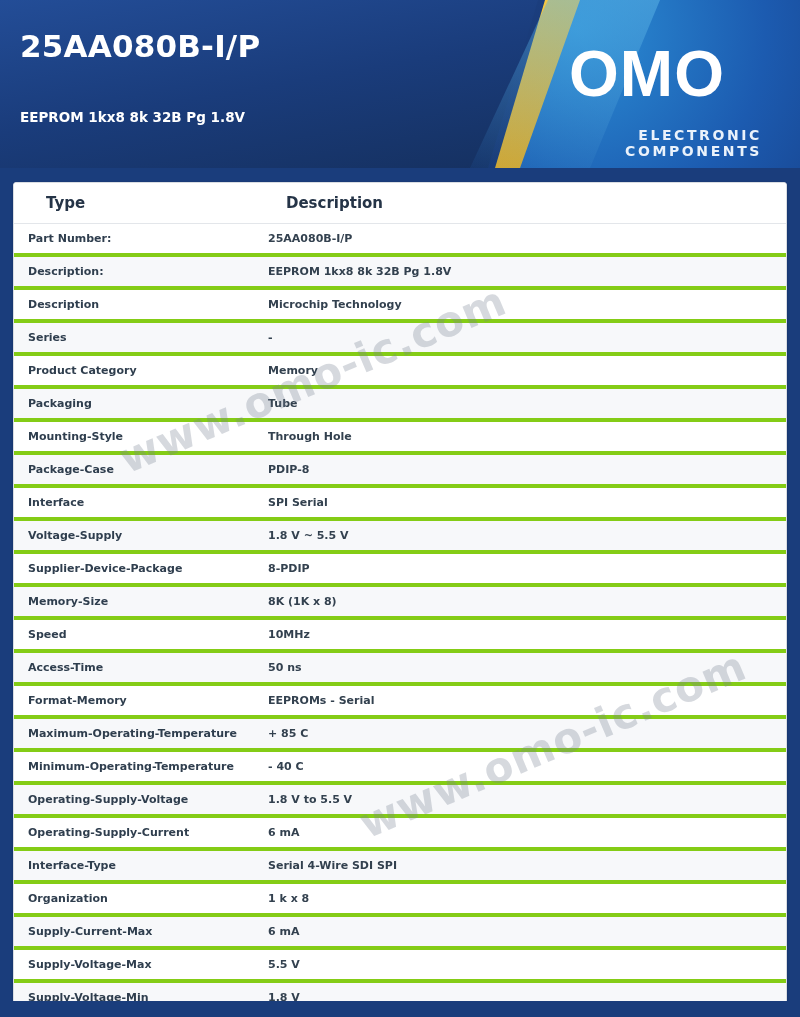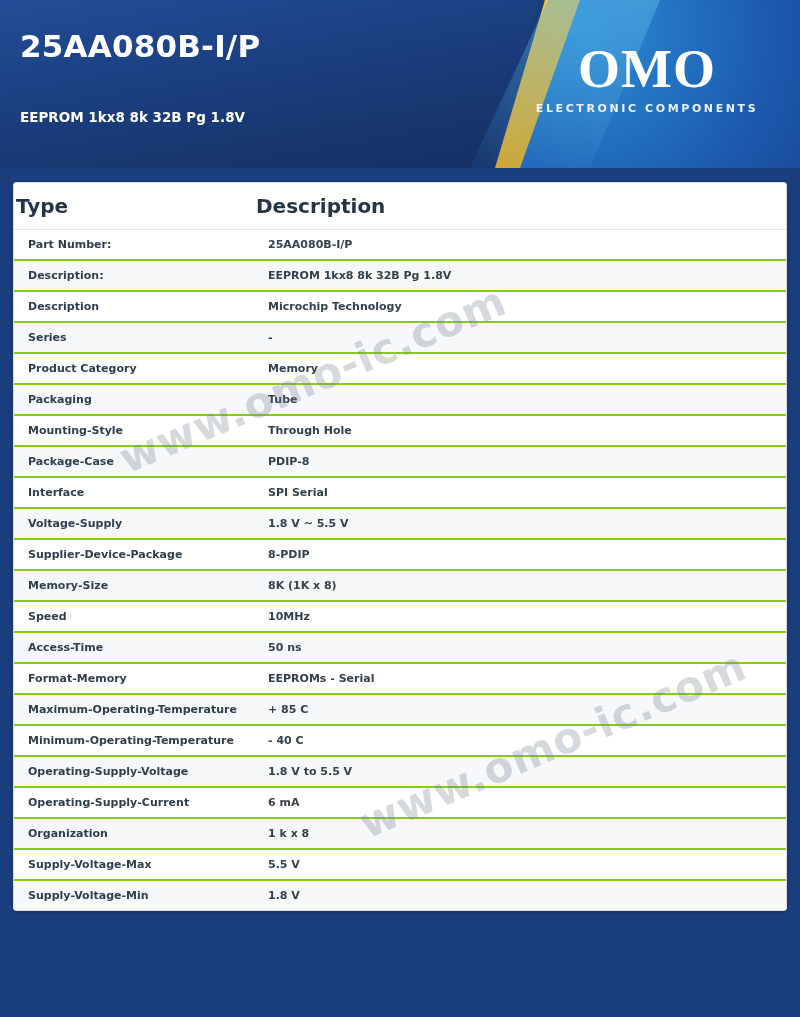--- a/index.html
+++ b/index.html
@@ -84,32 +84,33 @@
   }
   .logo-wrap {
     position: absolute;
     right: 38px;
     top: 42px;
     width: 230px;
     text-align: center;
     color: #ffffff;
   }
   .logo-omo {
-    font-size: 54px;
+    font-size: 64px;
     font-weight: bold;
     letter-spacing: 1px;
     line-height: 1;
-    font-family: Liberation Serif, serif;
+    font-family: Liberation Sans, sans-serif;
   }
   .logo-sub {
-    margin-top: 6px;
-    font-size: 11px;
+    margin-top: 21px;
+    font-size: 14px;
     letter-spacing: 2.6px;
     font-weight: bold;
     color: #eaf2fb;
+    text-align: right;
   }
 
   
   .card {
     position: absolute;
     left: 13px;
     top: 182px;
     width: 774px;
     background: #ffffff;
     border: 1px solid #d9dde2;
@@ -118,30 +119,30 @@
     overflow: hidden;
   }
   table {
     width: 100%;
     border-collapse: collapse;
     font-size: 11.5px;
     color: #2b3a4a;
   }
   thead th {
     text-align: left;
-    font-size: 20px;
+    font-size: 15px;
     font-weight: bold;
     color: #253447;
-    padding: 11px 2px;
+    padding: 11px 32px;
     background: #ffffff;
     border-bottom: 1px solid #e3e6ea;
   }
   tbody td {
     padding: 8px 14px;
-    border-bottom: 2px solid #84cc16;
+    border-bottom: 4px solid #84cc16;
     font-weight: bold;
     font-size: 11px;
     color: #33414f;
     vertical-align: middle;
     height: 27px;
   }
   tbody tr td:first-child {
     width: 240px;
     color: #2f3e4e;
   }
@@ -272,22 +273,30 @@
         </tr>
         <tr>
           <td>Operating-Supply-Voltage</td>
           <td>1.8 V to 5.5 V</td>
         </tr>
         <tr>
           <td>Operating-Supply-Current</td>
           <td>6 mA</td>
         </tr>
         <tr>
+          <td>Interface-Type</td>
+          <td>Serial 4-Wire SDI SPI</td>
+        </tr>
+        <tr>
           <td>Organization</td>
           <td>1 k x 8</td>
+        </tr>
+        <tr>
+          <td>Supply-Current-Max</td>
+          <td>6 mA</td>
         </tr>
         <tr>
           <td>Supply-Voltage-Max</td>
           <td>5.5 V</td>
         </tr>
         <tr>
           <td>Supply-Voltage-Min</td>
           <td>1.8 V</td>
         </tr>
       </tbody>

